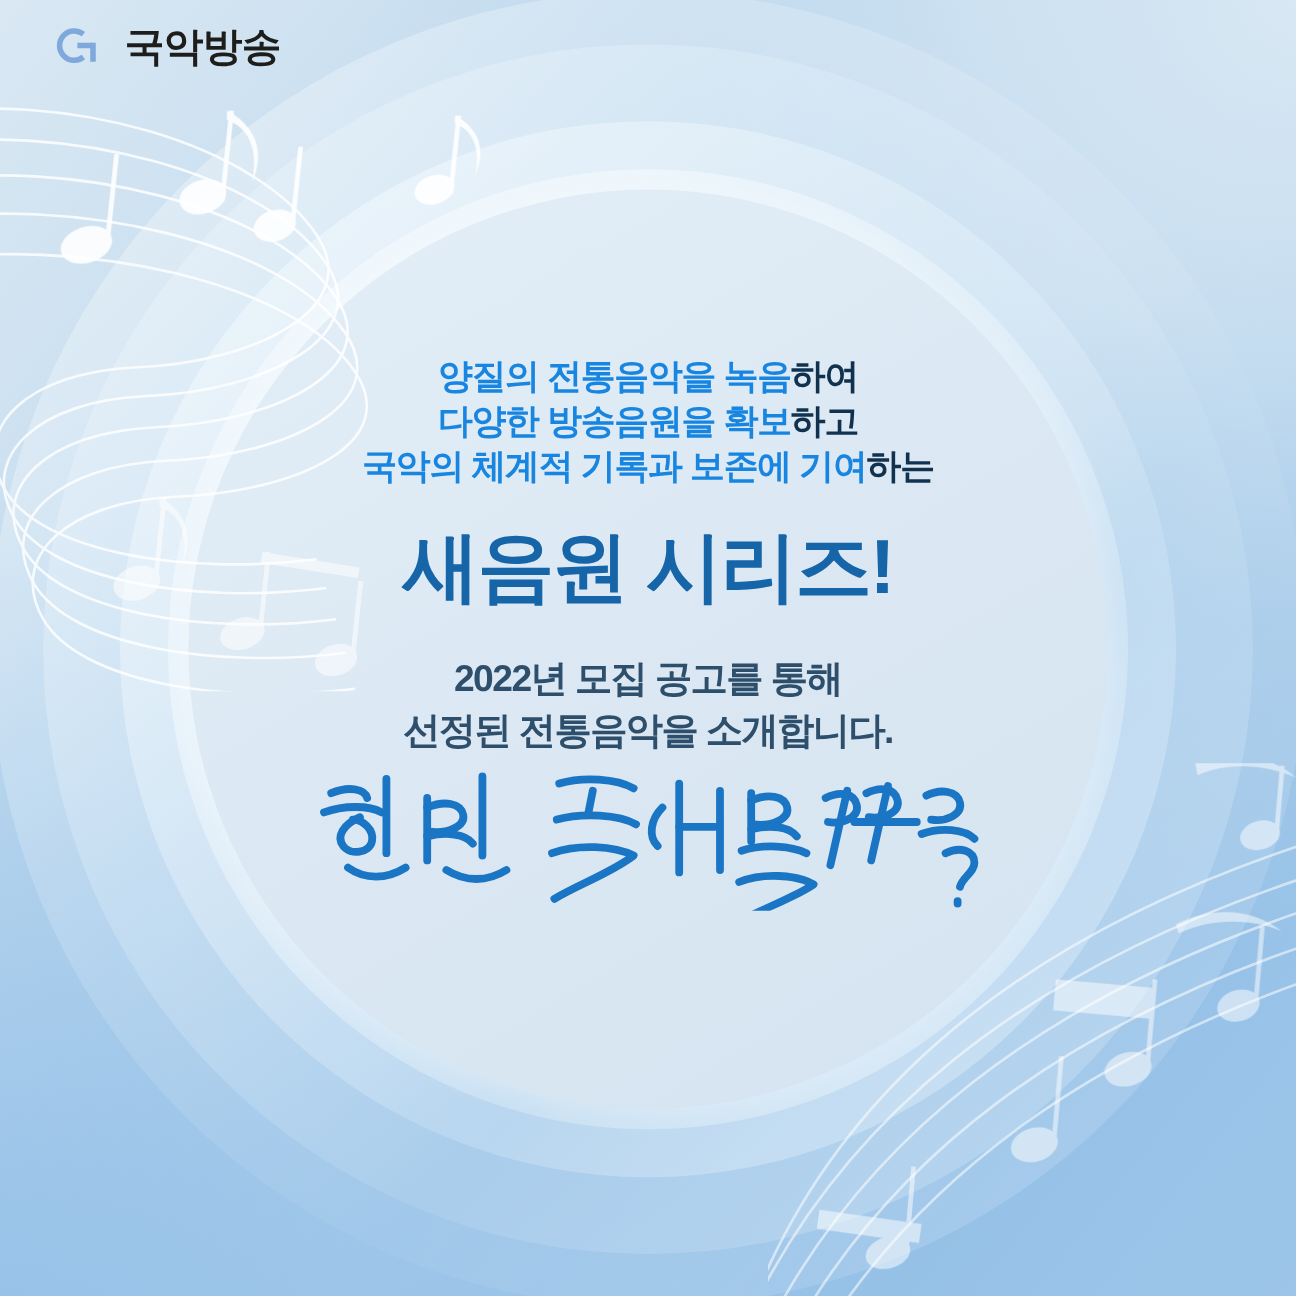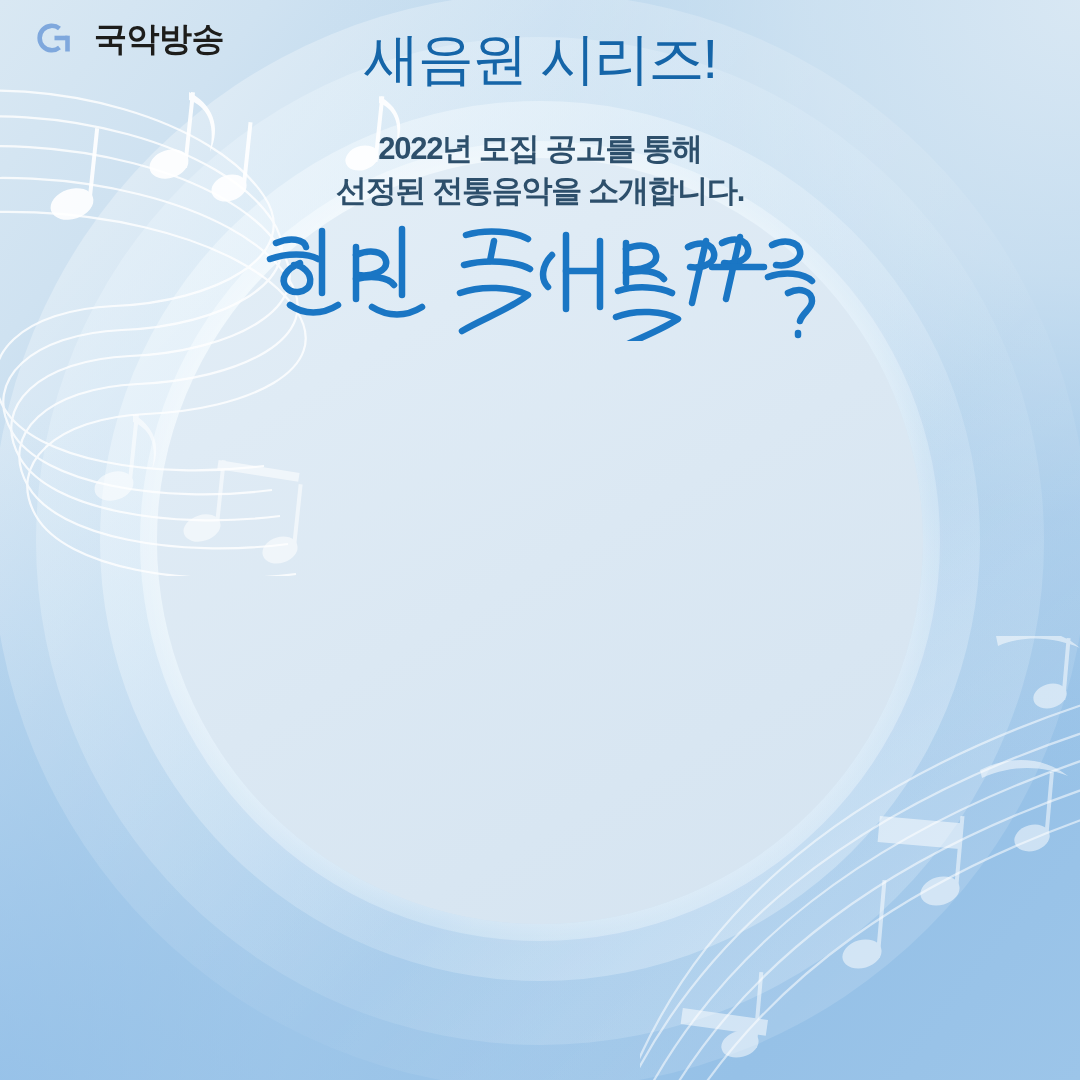--- a/index.html
+++ b/index.html
@@ -108,21 +108,21 @@
   .decor {
     position: absolute;
     pointer-events: none;
   }
   .decor-tl { left: -36px; top: 56px; width: 440px; height: 520px; }
   .decor-br { right: -30px; bottom: -26px; width: 470px; height: 470px; }
 
   
   .logo {
     position: absolute;
-    left: 34px;
+    left: 44px;
     top: 18px;
     display: flex;
     align-items: center;
     gap: 12px;
     z-index: 9;
   }
   .logo-mark { display: block; }
   .logo-text {
     font-size: 33px;
     font-weight: 700;
@@ -154,22 +154,22 @@
     font-size: 29px;
     font-weight: 700;
     letter-spacing: -1px;
     white-space: nowrap;
   }
   .lead .hl { color: #1886e0; }
   .lead .sfx { color: #10324f; }
 
   .headline {
     margin-top: 28px;
-    font-size: 56px;
-    font-weight: 400;
+    font-size: 64px;
+    font-weight: 700;
     color: #1565a8;
     letter-spacing: -1.8px;
     line-height: 1.1;
     white-space: nowrap;
   }
 
   .subtext {
     margin-top: 38px;
     font-size: 31px;
     font-weight: 600;
@@ -262,20 +262,25 @@
     <svg class="logo-mark" width="48" height="40" viewBox="0 0 48 40">
       <path d="M25.5,10.5 A 12.2,12.2 0 1 0 25.5,29.5" fill="none" stroke="#7fa8dd" stroke-width="4.6" stroke-linecap="butt"></path>
       <path d="M20.5,20 L 33.5,20" fill="none" stroke="#7fa8dd" stroke-width="4.6" stroke-linecap="butt"></path>
       <path d="M33.5,17.7 L 33.5,33.5" fill="none" stroke="#7fa8dd" stroke-width="4.6" stroke-linecap="butt"></path>
     </svg>
     <span class="logo-text">국악방송</span>
   </div>
 
   <div class="content">
 
+    <div class="lead">
+      <div><span class="hl">양질의 전통음악을 녹음</span><span class="sfx">하여</span></div>
+      <div><span class="hl">다양한 방송음원을 확보</span><span class="sfx">하고</span></div>
+      <div><span class="hl">국악의 체계적 기록과 보존에 기여</span><span class="sfx">하는</span></div>
+    </div>
 
     <div class="headline">새음원 시리즈!</div>
 
     <div class="subtext">
       <div>2022년 모집 공고를 통해</div>
       <div>선정된 전통음악을 소개합니다.</div>
     </div>
 
     <svg class="script" viewBox="0 0 560 120">
       <title>한번 들어볼까요?</title>

